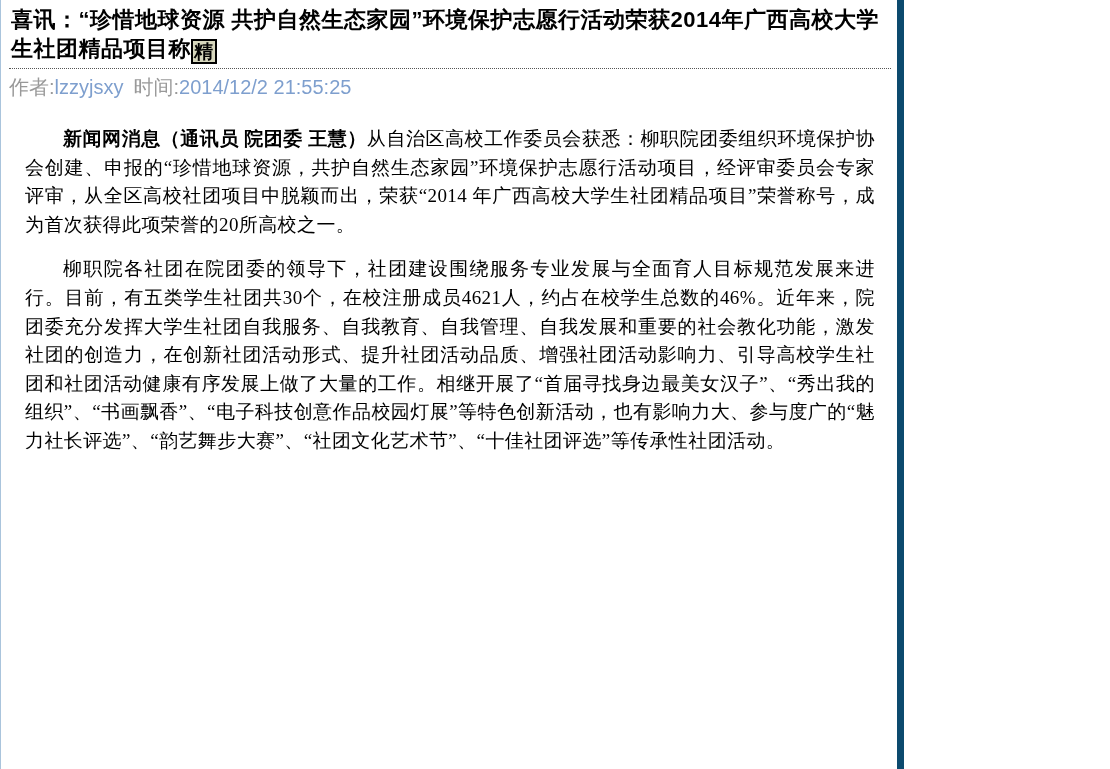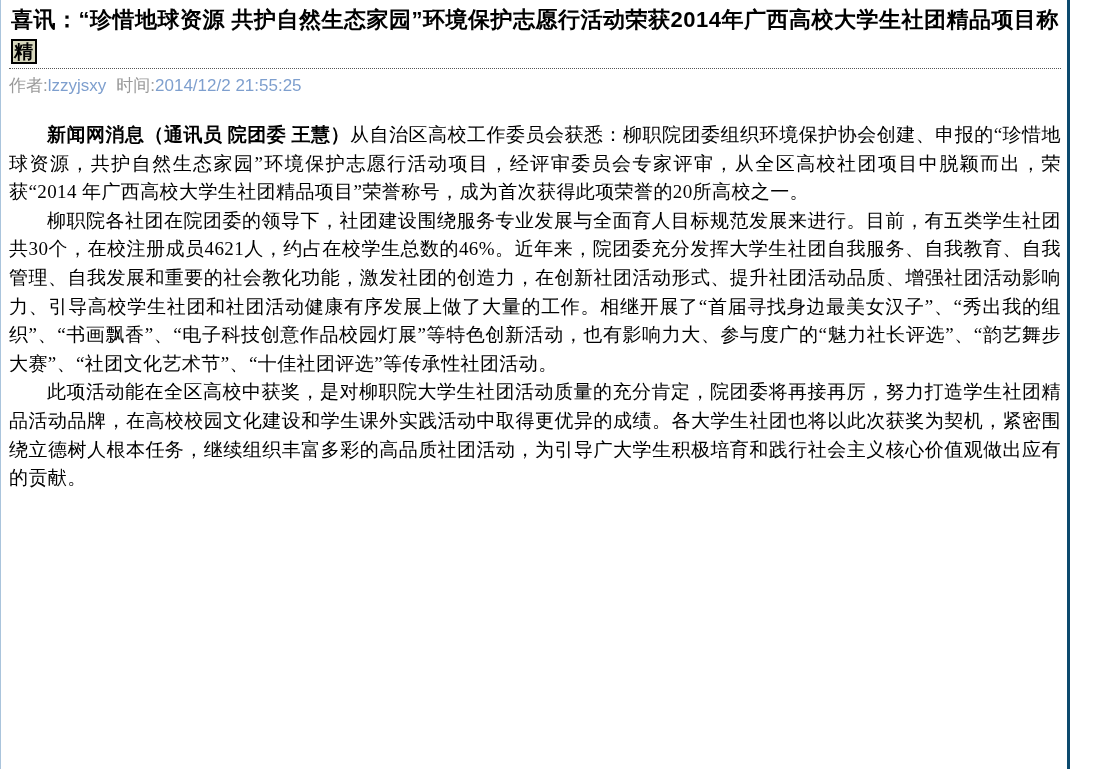--- a/index.html
+++ b/index.html
@@ -3,25 +3,25 @@
 <meta charset="utf-8">
 <style>
   html, body {
     margin: 0;
     padding: 0;
     background: #ffffff;
     font-family: "Liberation Sans", "DejaVu Sans", sans-serif;
   }
   .page {
     position: relative;
-    width: 1070px;
+    width: 904px;
     min-height: 769px;
     margin: 0;
     border-left: 1px solid #aac4dc;
-    border-right: 3px solid #0c4a6e;
+    border-right: 7px solid #0c4a6e;
     box-sizing: border-box;
     padding: 2px 6px 10px 8px;
     background: #ffffff;
     overflow: hidden;
   }
   .article-title {
     margin: 3px 0 4px 2px;
     font-size: 22px;
     font-weight: bold;
     color: #000000;
@@ -41,39 +41,39 @@
     vertical-align: -2px;
   }
   .title-divider {
     border: none;
     border-top: 1px dotted #555555;
     height: 0;
     margin: 2px 0 0 0;
   }
   .article-meta {
     padding: 5px 0 2px 0;
-    font-size: 17px;
+    font-size: 20px;
     color: #999999;
     font-family: "Liberation Sans", "DejaVu Sans", sans-serif;
   }
   .article-meta .meta-value {
     color: #7e9fce;
     margin-right: 10px;
   }
   .article-body {
     margin-top: 22px;
     font-family: "Liberation Serif", "DejaVu Serif", serif;
     font-size: 19px;
     color: #000000;
     line-height: 28.6px;
     text-align: justify;
     letter-spacing: 0.4px;
   }
   .article-body p.para {
-    margin: 0;
+    margin: 16px;
     text-indent: 2em;
   }
   .article-body p.para b {
     font-weight: bold;
   }
 </style>
 </head>
 <body>
 
 <div class="page">
@@ -82,16 +82,15 @@
 
   <hr class="title-divider">
 
   <div class="article-meta">
     <span class="meta-label">作者:</span><span class="meta-value">lzzyjsxy</span><span class="meta-label">时间:</span><span class="meta-value">2014/12/2 21:55:25</span>
   </div>
 
   <div class="article-body" id="article-body">
       <p class="para"><b>新闻网消息（通讯员 院团委 王慧）</b>从自治区高校工作委员会获悉：柳职院团委组织环境保护协会创建、申报的“珍惜地球资源，共护自然生态家园”环境保护志愿行活动项目，经评审委员会专家评审，从全区高校社团项目中脱颖而出，荣获“2014 年广西高校大学生社团精品项目”荣誉称号，成为首次获得此项荣誉的20所高校之一。</p>
       <p class="para">柳职院各社团在院团委的领导下，社团建设围绕服务专业发展与全面育人目标规范发展来进行。目前，有五类学生社团共30个，在校注册成员4621人，约占在校学生总数的46%。近年来，院团委充分发挥大学生社团自我服务、自我教育、自我管理、自我发展和重要的社会教化功能，激发社团的创造力，在创新社团活动形式、提升社团活动品质、增强社团活动影响力、引导高校学生社团和社团活动健康有序发展上做了大量的工作。相继开展了“首届寻找身边最美女汉子”、“秀出我的组织”、“书画飘香”、“电子科技创意作品校园灯展”等特色创新活动，也有影响力大、参与度广的“魅力社长评选”、“韵艺舞步大赛”、“社团文化艺术节”、“十佳社团评选”等传承性社团活动。</p>
-      <p class="para">此项活动能在全区高校中获奖，是对柳职院大学生社团活动质量的充分肯定，院团委将再接再厉，努力打造学生社团精品活动品牌，在高校校园文化建设和学生课外实践活动中取得更优异的成绩。各大学生社团也将以此次获奖为契机，紧密围绕立德树人根本任务，继续组织丰富多彩的高品质社团活动，为引导广大学生积极培育和践行社会主义核心价值观做出应有的贡献。</p>
     </div>
 
 </div>
 
 </body></html>

